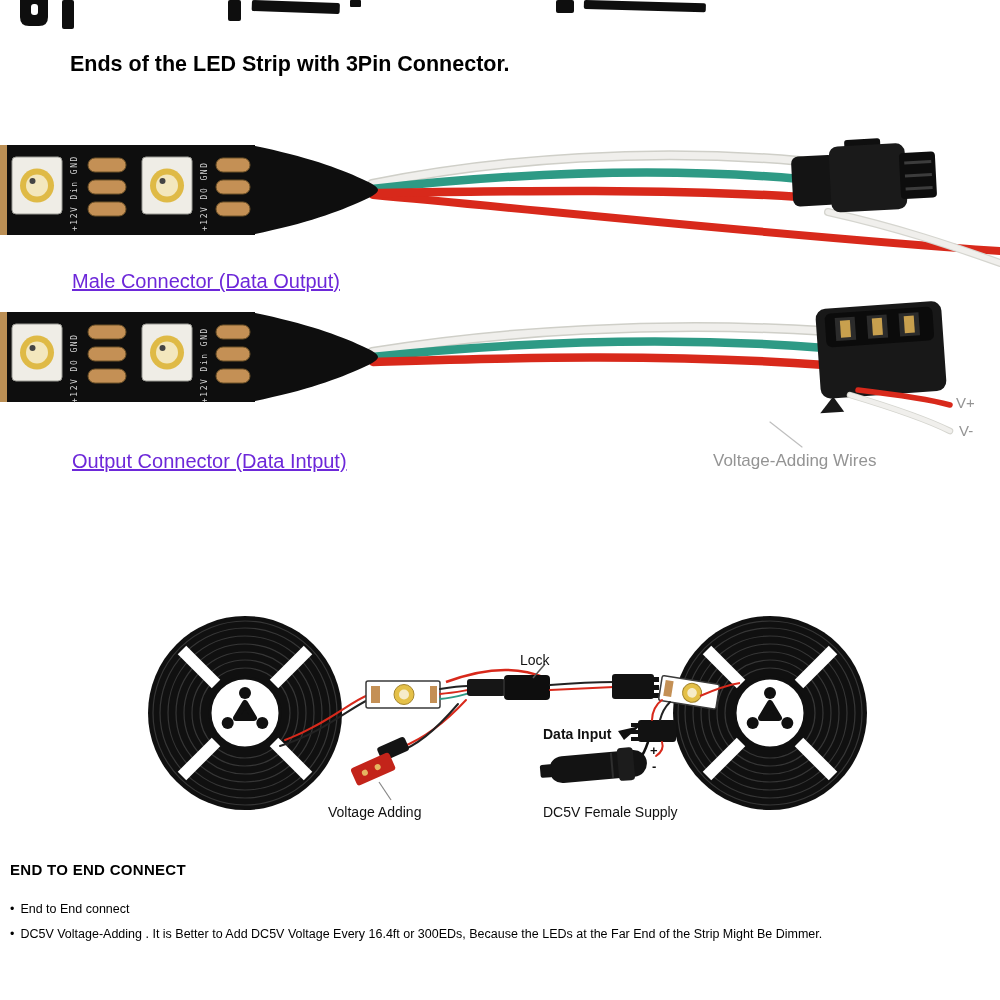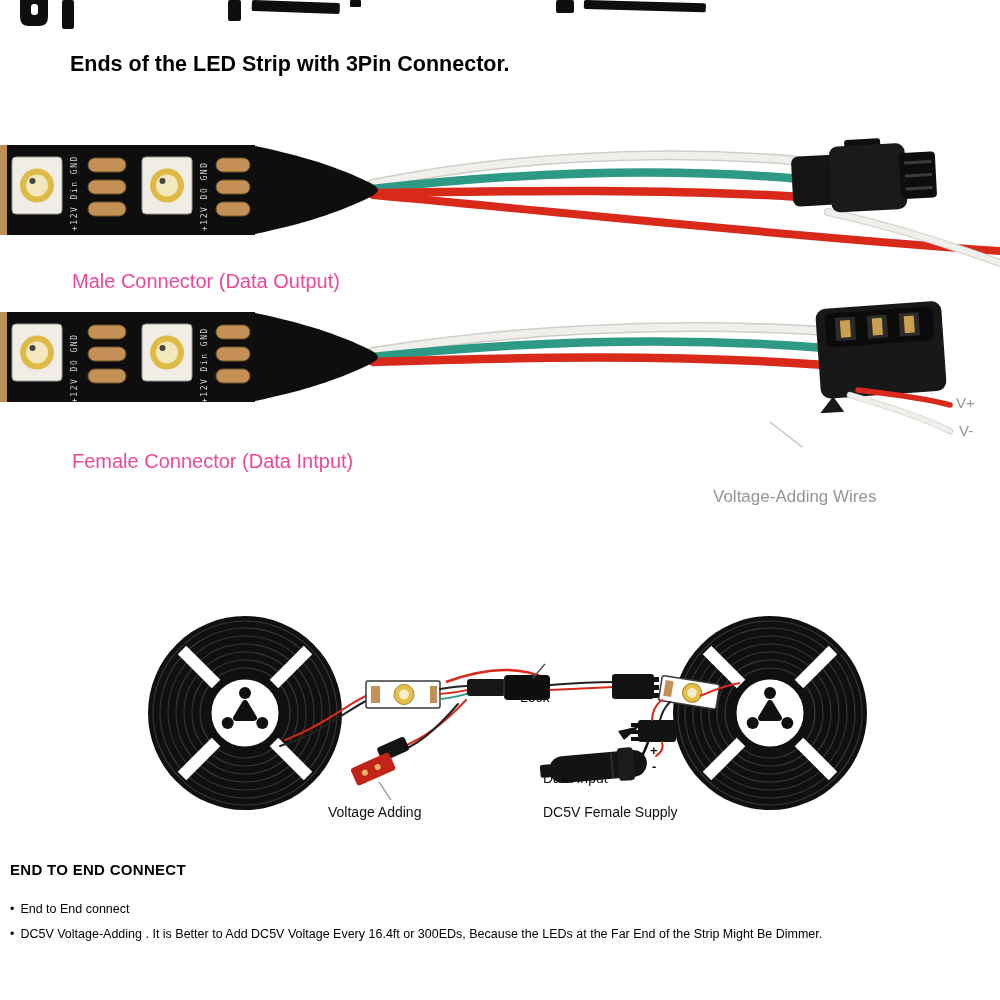--- a/index.html
+++ b/index.html
@@ -2,29 +2,29 @@
 <html style="--wire-red: #d8291b; --wire-green: #2e9a85; --wire-white: #f0efec; --connector-black: #141414; --pad-gold: #c49055; --label-gray: #949494;"><head>
 <meta charset="utf-8">
 <style>
   * { margin:0; padding:0; box-sizing:border-box; }
   html,body { background:#fff; }
   body { font-family:"Liberation Sans", sans-serif; }
   #page { position:relative; width:1000px; height:1000px; background:#fff; overflow:hidden; }
   .abs { position:absolute; }
   svg { display:block; }
   .title { font-size:21.5px; font-weight:bold; color:#000; white-space:nowrap; }
-  .conn-label { font-size:20px; color:#ec4899; white-space:nowrap; }
-  .gray { color:var(--label-gray,#949494);margin-top:36px; }
+  .conn-label { font-size:20px; color:#6d28d9; white-space:nowrap;text-decoration:underline; }
+  .gray { color:var(--label-gray,#949494); }
   .vlabel { font-size:15px; color:var(--label-gray,#8f8f8f); }
   .vwires-label { font-size:17px; }
   .marking { font-size:8px; color:#d6d6d6; letter-spacing:1.5px; white-space:nowrap;
              transform:rotate(-90deg); transform-origin:0 0;
              font-family:"DejaVu Sans Mono", monospace; }
   .diag-label { font-size:14px; color:#111; white-space:nowrap; }
-  .diag-bold { font-weight:normal;margin-top:44px; }
+  .diag-bold { font-weight:bold; }
   .pm-label { font-size:13px; font-weight:bold; color:#111; }
   .footer-heading { font-size:15px; font-weight:bold; color:#000; letter-spacing:0.3px; }
   .bullet-line { font-size:12.5px; color:#000; display:flex; gap:6px; white-space:nowrap; }
   .stroke-red   { stroke: var(--wire-red,#d8291b); }
   .stroke-green { stroke: var(--wire-green,#2e9a85); }
   .stroke-white { stroke: var(--wire-white,#f0efec); }
   .fill-gold    { fill: var(--pad-gold,#c49055); }
   .fill-black   { fill: var(--connector-black,#141414); }
 </style>
 </head>
@@ -152,21 +152,21 @@
       <line x1="802" y1="152" x2="770" y2="127" stroke="#bfbfbf" stroke-width="1.2"></line>
     </g>
   </svg>
 
   <div class="abs marking" style="left:70px;top:403px">+12V DO GND</div>
   <div class="abs marking" style="left:200px;top:403px">+12V Din GND</div>
 
   <div class="abs vlabel" style="left:956px;top:394px">V+</div>
   <div class="abs vlabel" style="left:959px;top:422px">V-</div>
 
-  <div class="abs conn-label" style="left:72px;top:450px">Female Connector (Data Intput)</div>
+  <div class="abs conn-label" style="left:72px;top:450px">Output Connector (Data Intput)</div>
   <div class="abs gray vwires-label" style="left:713px;top:451px">Voltage-Adding Wires</div>
 
   <svg class="abs" style="left:0;top:590px" width="1000" height="250" viewBox="0 0 1000 250">
 
     <g transform="translate(245,123)">
       <circle r="97" fill="#101010"></circle>
       <g stroke="#ffffff" stroke-opacity="0.16" fill="none" stroke-width="1.2">
         <circle r="45"></circle>
           <circle r="53"></circle>
           <circle r="61"></circle>
@@ -292,21 +292,21 @@
       <line x1="384" y1="168" x2="376" y2="173" stroke="#222" stroke-width="2"></line>
       <g transform="rotate(-24 372 179)">
         <rect x="352" y="170" width="42" height="19" rx="3" fill="#c3241a"></rect>
         <circle cx="364" cy="179.5" r="3" fill="#e5b661"></circle>
         <circle cx="378" cy="179.5" r="3" fill="#e5b661"></circle>
       </g>
     </g>
     <line x1="391" y1="210" x2="379" y2="192" stroke="#888" stroke-width="1.2"></line>
   </svg>
 
-  <div class="abs diag-label" style="left:520px;top:689px">Lock</div>
+  <div class="abs diag-label" style="left:520px;top:652px">Lock</div>
   <div class="abs diag-label diag-bold" style="left:543px;top:726px">Data Input</div>
   <div class="abs pm-label" style="left:650px;top:743px">+</div>
   <div class="abs pm-label" style="left:652px;top:759px">-</div>
   <div class="abs diag-label" style="left:328px;top:804px">Voltage Adding</div>
   <div class="abs diag-label" style="left:543px;top:804px">DC5V Female Supply</div>
 
   <div class="abs footer-heading" style="left:10px;top:861px">END TO END CONNECT</div>
   <div class="abs bullet-line" style="left:10px;top:902px">
     <span>•</span>
     <span>End to End connect</span>

